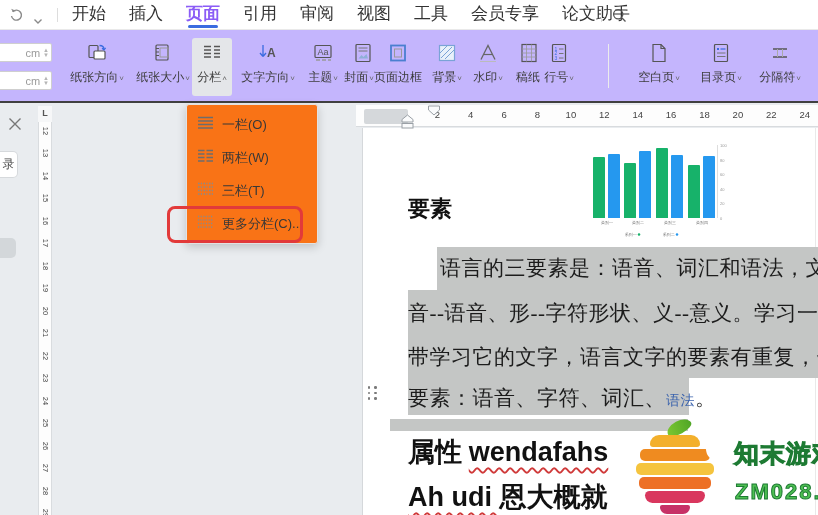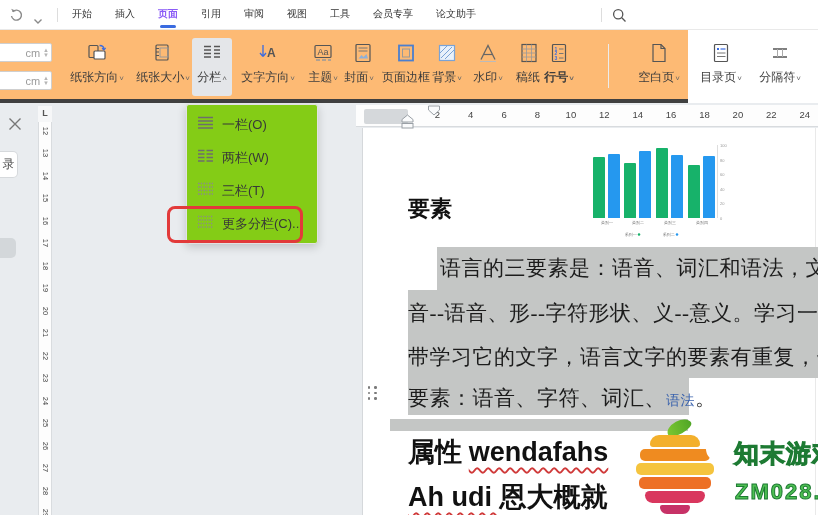--- a/index.html
+++ b/index.html
@@ -5,28 +5,28 @@
   * { margin:0; padding:0; box-sizing:border-box; }
   html,body { width:818px; height:515px; overflow:hidden; background:#fff;
     font-family:"Liberation Sans","DejaVu Sans",sans-serif; }
   #stage { position:absolute; left:0; top:0; width:818px; height:515px; overflow:hidden; }
   .abs { position:absolute; }
 
   
   #menubar { left:0; top:0; width:818px; height:30px; background:#fff;
     border-bottom:1px solid #e9e9e9; z-index:30; }
   #tabs { position:absolute; left:72px; top:0; height:30px; display:flex; gap:23px; align-items:center; }
-  .tab { font-size:10px; color:#333; height:30px; line-height:28px; cursor:default; position:relative; white-space:nowrap; }
+  .tab { font-size:17px; color:#333; height:30px; line-height:28px; cursor:default; position:relative; white-space:nowrap; }
   .tab.active { color:#8b5cf6; font-weight:bold; }
   .tab.active::after { content:""; position:absolute; left:2px; right:2px; bottom:2px; height:3px; background:#3a6be0; border-radius:2px; }
   .vsep { width:1px; height:14px; background:#ddd; }
 
   
-  #toolbar { left:0; top:30px; width:688px; height:73px; background:#fdba74;
-    border-bottom:4px solid #404040; z-index:30; }
+  #toolbar { left:0; top:30px; width:818px; height:73px; background:#c4b5fd;
+    border-bottom:2px solid #404040; z-index:30; }
   .spinbox { position:absolute; left:-8px; width:60px; height:19px; border:1px solid #cfcfcf;
     border-radius:2px; background:#fff; display:flex; align-items:center; justify-content:flex-end; }
   .spinbox .unit { font-size:11px; color:#9a9a9a; margin-right:3px; }
   .spinbox .chev { display:flex; flex-direction:column; margin-right:2px; color:#b5b5b5; font-size:6px; line-height:5px; }
   .tbtn { position:absolute; top:8px; height:58px; display:flex; flex-direction:column;
     align-items:center; justify-content:flex-start; border-radius:3px; cursor:default; }
   .tbtn.active { background:#e4e6e9; }
   .tbtn .ticon { width:22px; height:24px; margin-top:3px; }
   .tbtn .tlabel { font-size:12px; color:#3c3c3c; white-space:nowrap; margin-top:4px; }
   .tbtn .arrow { font-size:8px; color:#666; margin-left:1px; }
@@ -67,21 +67,21 @@
   .bar { position:absolute; width:12px; border-radius:1px 1px 0 0; }
   #chart-axis { position:absolute; left:132px; top:5px; width:1px; height:73px; background:#ddd; }
   .ytick { position:absolute; left:135px; width:16px; font-size:8px; transform:scale(0.5); transform-origin:left center; color:#999; }
   .cat { position:absolute; top:80px; width:40px; text-align:center; font-size:8px;
     transform:scale(0.5); transform-origin:center top; color:#777; white-space:nowrap; }
   #legend { position:absolute; left:0px; top:89px; width:133px; display:flex; justify-content:center; gap:7px; }
   .lgitem { display:flex; align-items:center; gap:2px; font-size:8px; transform:scale(0.5); color:#777; white-space:nowrap; }
   .lgdot { width:5px; height:5px; border-radius:50%; display:inline-block; }
 
   
-  #columns-menu { left:186px; top:104px; width:132px; background:#84cc16; border:1px solid #e2e2e2;
+  #columns-menu { left:186px; top:104px; width:132px; background:#f97316; border:1px solid #e2e2e2;
     border-radius:3px; box-shadow:0 3px 10px rgba(0,0,0,0.18); z-index:50; padding:3px 0; }
   .mitem { height:33px; display:flex; align-items:center; padding-left:10px; gap:8px; cursor:default; }
   .mitem .mlabel { font-size:13px; color:#383838; white-space:nowrap; }
   #annotation-box { left:167px; top:206px; width:136px; height:37px; border:3px solid #e23a3a;
     border-radius:8px; z-index:55; }
 
   
   #close-x { left:7px; top:116px; width:16px; height:16px; z-index:6; }
   #side-tab { left:0; top:151px; width:18px; height:27px; background:#fff; border:1px solid #d6d9dc;
     border-left:none; border-radius:0 5px 5px 0; z-index:6; font-size:12px; color:#444;
@@ -195,21 +195,21 @@
           <span class="tlabel">主题<span class="arrow">˅</span></span>
         </div>
         <div class="tbtn" style="left: 338px; width: 36px; align-items: flex-end;">
           <span class="ticon"><svg width="22" height="24" viewBox="0 0 22 22">
               <rect x="4" y="2.5" width="14" height="17" rx="1" fill="none" stroke="#555" stroke-width="1.2"></rect>
               <path d="M6.5 6 h9 M6.5 9 h9" stroke="#777" stroke-width="1"></path>
               <path d="M6.5 16.5 l3 -3.5 2 2 3 -3 1.5 4.5 z" fill="#8fb0d8"></path>
             </svg></span>
           <span class="tlabel">封面<span class="arrow">˅</span></span>
         </div>
-        <div class="tbtn" style="left: 375px; width: 62px; text-align: right;">
+        <div class="tbtn" style="left: 367px; width: 62px; text-align: right;">
           <span class="ticon"><svg width="22" height="24" viewBox="0 0 22 22">
               <rect x="4" y="3.5" width="14" height="15" fill="none" stroke="#4a7fd0" stroke-width="1.8"></rect>
               <rect x="7.5" y="7" width="7" height="8" fill="none" stroke="#999" stroke-width="1"></rect>
             </svg></span>
           <span class="tlabel">页面边框</span>
         </div>
         <div class="tbtn" style="left: 429px; width: 36px;">
           <span class="ticon"><svg width="22" height="24" viewBox="0 0 22 22">
               <rect x="3.5" y="3.5" width="15" height="15" fill="#e9f1fa" stroke="#7aa3d6" stroke-width="1.2"></rect>
               <path d="M5 16 L16 5 M9 17 L18 8 M4 11 L11 4" stroke="#7aa3d6" stroke-width="1"></path>
@@ -224,21 +224,21 @@
             </svg></span>
           <span class="tlabel">水印<span class="arrow">˅</span></span>
         </div>
         <div class="tbtn" style="left: 506px; width: 34px; align-items: flex-end;">
           <span class="ticon"><svg width="22" height="24" viewBox="0 0 22 22">
               <rect x="4" y="2.5" width="14" height="17" fill="none" stroke="#555" stroke-width="1.2"></rect>
               <path d="M4 7 h14 M4 11 h14 M4 15 h14 M8.5 2.5 v17 M13.5 2.5 v17" stroke="#999" stroke-width="0.8"></path>
             </svg></span>
           <span class="tlabel">稿纸</span>
         </div>
-        <div class="tbtn" style="left: 541px; width: 36px; font-weight: bold;">
+        <div class="tbtn" style="left: 541px; width: 36px;">
           <span class="ticon"><svg width="22" height="24" viewBox="0 0 22 22">
               <rect x="4.5" y="2.5" width="13" height="17" rx="1" fill="none" stroke="#555" stroke-width="1.2"></rect>
               <text x="6.5" y="8.5" font-size="5" fill="#3a6be0">1</text>
               <text x="6.5" y="13" font-size="5" fill="#3a6be0">2</text>
               <text x="6.5" y="17.5" font-size="5" fill="#3a6be0">3</text>
               <path d="M11 7 h4.5 M11 11.5 h4.5 M11 16 h4.5" stroke="#777" stroke-width="1"></path>
             </svg></span>
           <span class="tlabel">行号<span class="arrow">˅</span></span>
         </div>
         <div class="tbtn" style="left: 635px; width: 48px;">

